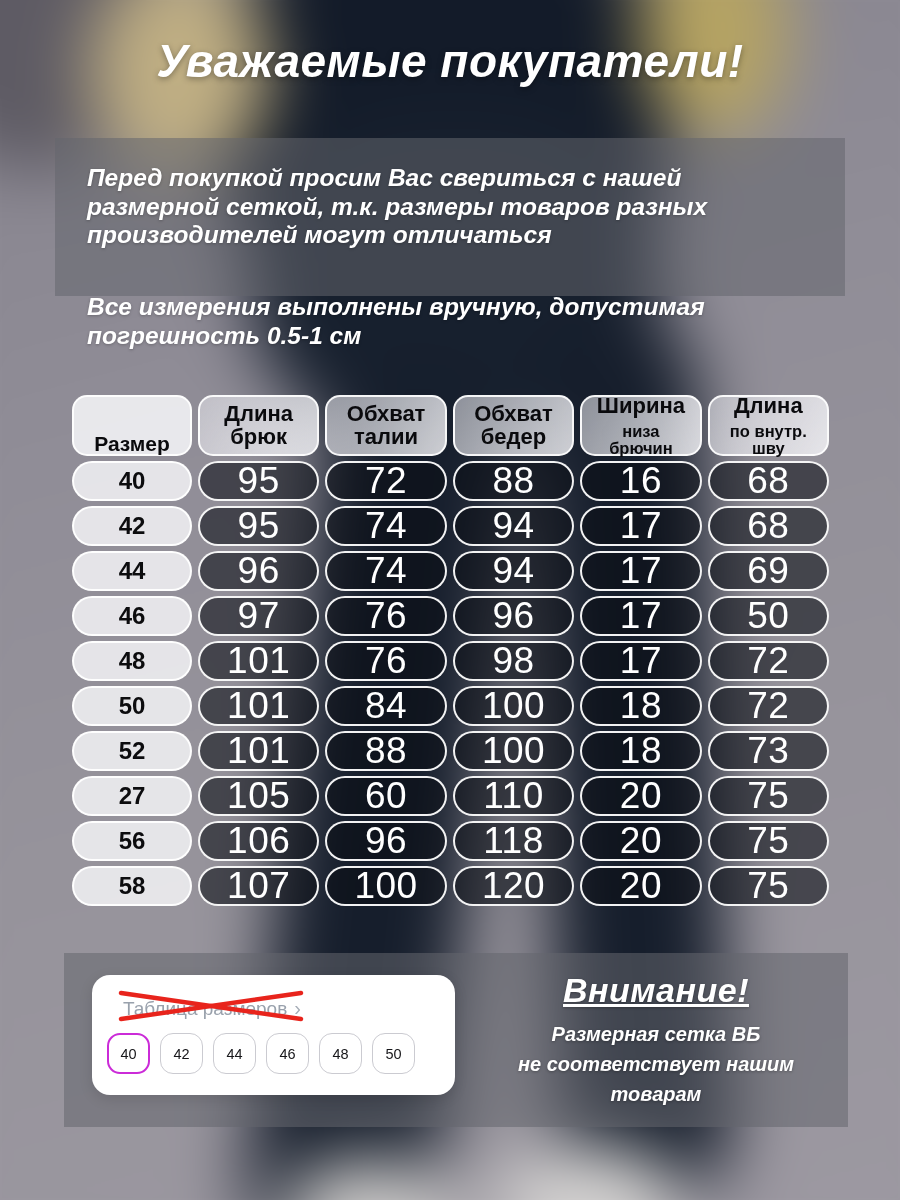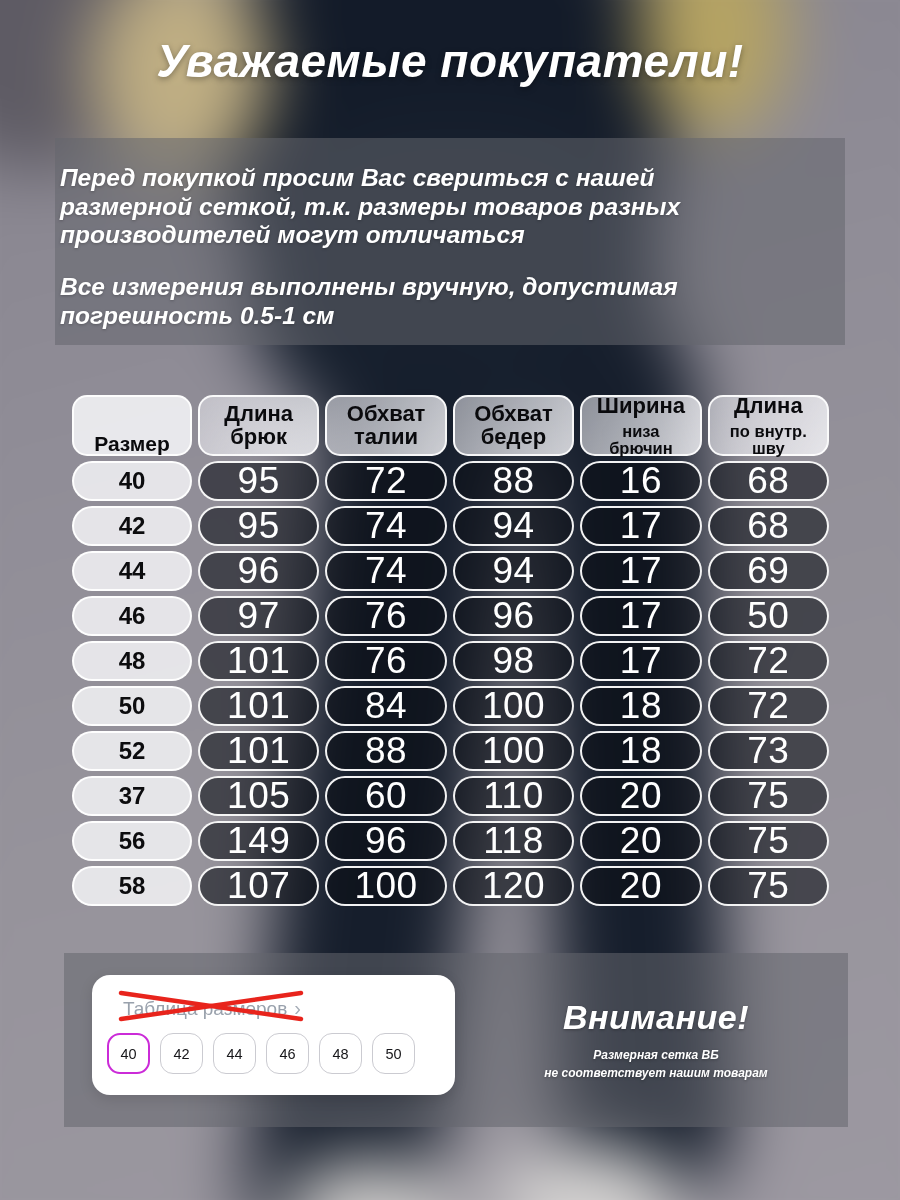--- a/index.html
+++ b/index.html
@@ -30,29 +30,29 @@
   .page-title {
     position:absolute; top:34px; left:0; width:100%;
     text-align:center; color:#fff;
     font-size:46px; font-weight:bold; font-style:italic;
     letter-spacing:0.5px;
     text-shadow:0 2px 6px rgba(0,0,0,.35);
   }
 
   
   .note-panel {
-    position:absolute; left:55px; top:138px; width:790px; height:207px;
+    position:absolute; left:55px; top:138px; width:790px; height:158px;
     background:rgba(100,102,110,0.55);
-    padding:26px 5px;
+    padding:26px 32px;
     color:#fff; font-size:24.5px; font-weight:bold; font-style:italic;
     line-height:1.17;
     text-shadow:0 1px 3px rgba(0,0,0,.25);
   }
   .note-panel p { white-space:pre-line; }
-  .note-panel p + p { margin-top:23px; }
+  .note-panel p + p { margin-top:43px; }
 
   
   .size-table {
     position:absolute; left:72px; top:395px; width:757px;
     display:grid;
     grid-template-columns:120px repeat(5,1fr);
     grid-template-rows:61px;
     grid-auto-rows:40px;
     column-gap:6px; row-gap:5px;
   }
@@ -107,22 +107,22 @@
     background:#fff; cursor:pointer;
   }
   .size-btn.selected { border:2px solid #cb2bd8; }
 
   .attention {
     position:absolute; left:410px; right:10px; top:0; bottom:0;
     display:flex; flex-direction:column; align-items:center; justify-content:center;
     color:#fff; text-align:center;
     text-shadow:0 1px 3px rgba(0,0,0,.3);
   }
-  .attention-title { font-size:34px; font-weight:bold; font-style:italic; letter-spacing:0.5px; }
-  .attention-text  { font-size:12px; font-weight:bold; font-style:italic; line-height:1.5; margin-top:9px; white-space:pre-line; }
+  .attention-title { font-size:34px; font-weight:bold; font-style:italic; letter-spacing:0.5px;text-decoration:underline; }
+  .attention-text  { font-size:20px; font-weight:bold; font-style:italic; line-height:1.5; margin-top:9px; white-space:pre-line; }
 </style>
 </head>
 <body>
 
 <div class="bg">
   <div class="blur-layer">
     <div class="bg-base"></div>
     <div class="blob tl-shadow"></div>
     <div class="blob torso"></div>
     <div class="blob tan-left"></div>
@@ -206,28 +206,28 @@
     <div class="cell data-col">84</div>
     <div class="cell data-col">100</div>
     <div class="cell data-col">18</div>
     <div class="cell data-col">72</div>
     <div class="cell size-col">52</div>
     <div class="cell data-col">101</div>
     <div class="cell data-col">88</div>
     <div class="cell data-col">100</div>
     <div class="cell data-col">18</div>
     <div class="cell data-col">73</div>
-    <div class="cell size-col">37</div>
+    <div class="cell size-col">27</div>
     <div class="cell data-col">105</div>
     <div class="cell data-col">60</div>
     <div class="cell data-col">110</div>
     <div class="cell data-col">20</div>
     <div class="cell data-col">75</div>
     <div class="cell size-col">56</div>
-    <div class="cell data-col">149</div>
+    <div class="cell data-col">106</div>
     <div class="cell data-col">96</div>
     <div class="cell data-col">118</div>
     <div class="cell data-col">20</div>
     <div class="cell data-col">75</div>
     <div class="cell size-col">58</div>
     <div class="cell data-col">107</div>
     <div class="cell data-col">100</div>
     <div class="cell data-col">120</div>
     <div class="cell data-col">20</div>
     <div class="cell data-col">75</div>

